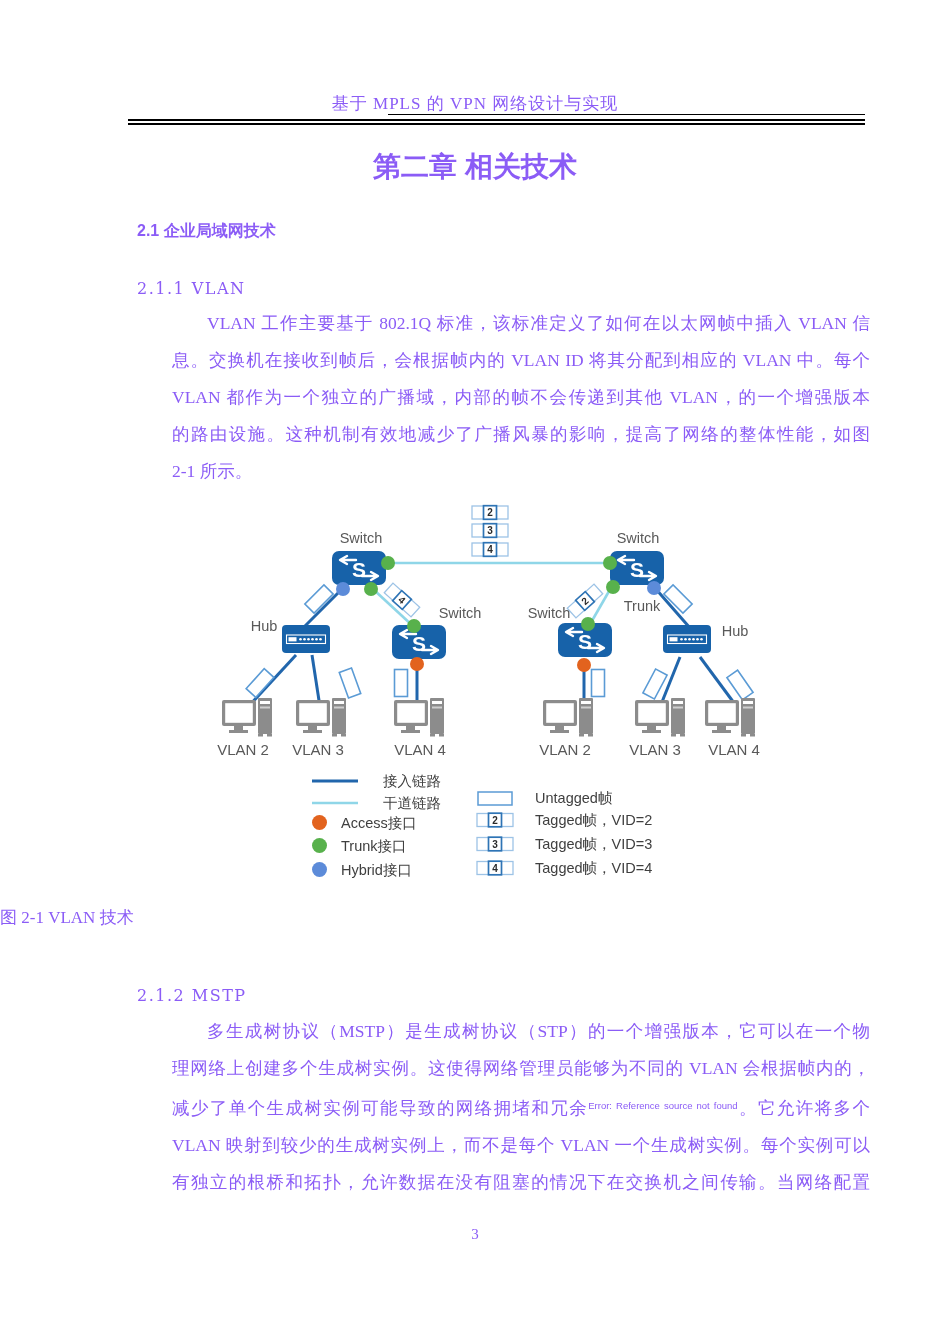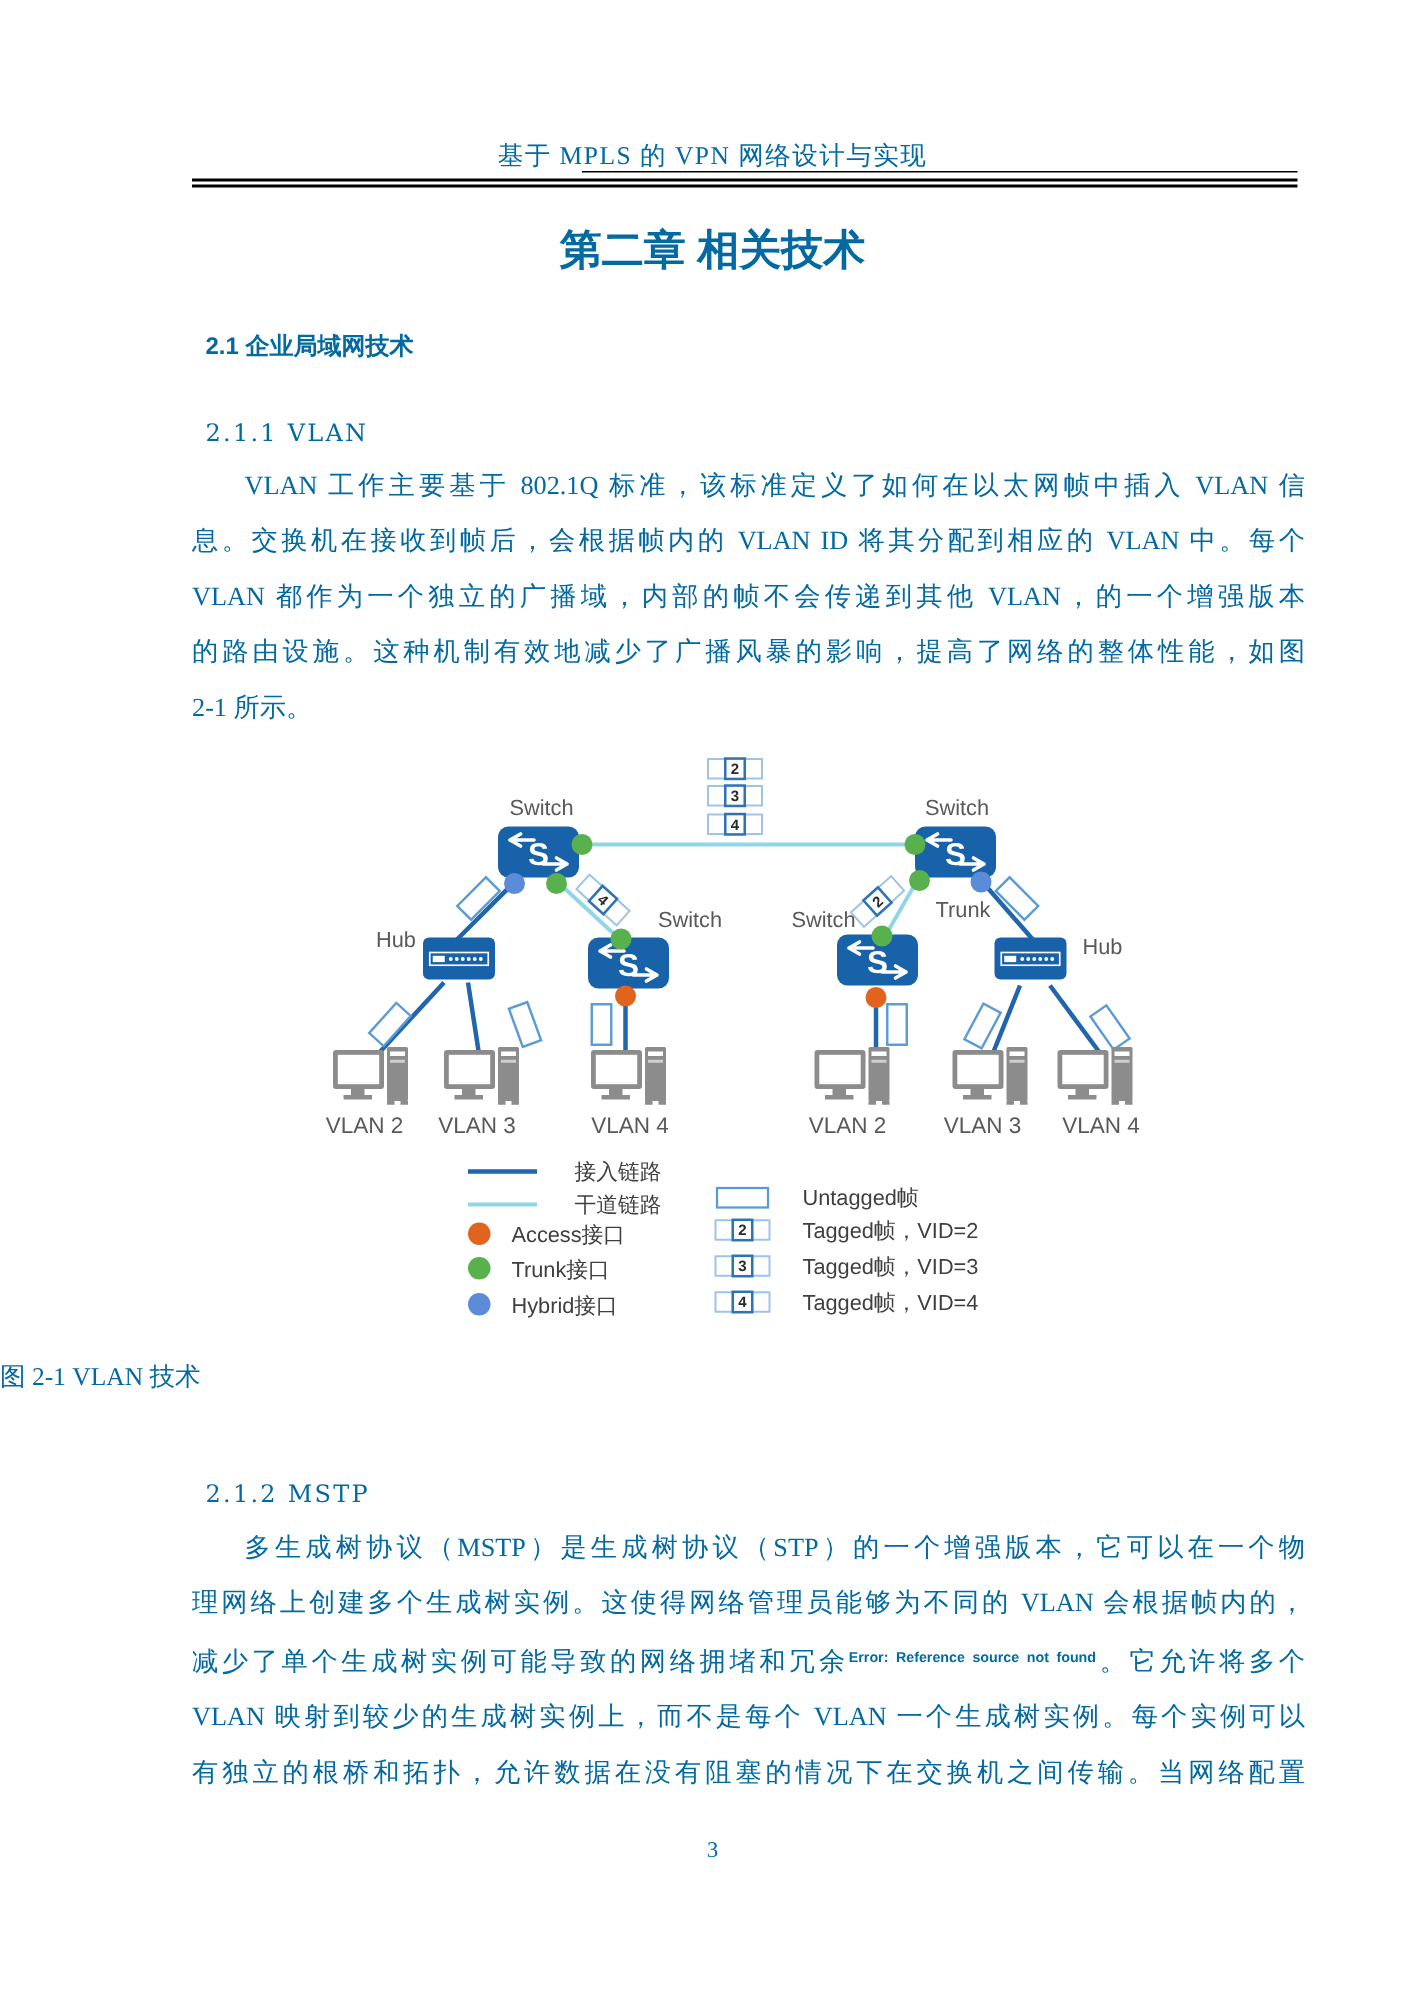--- a/index.html
+++ b/index.html
@@ -1,37 +1,37 @@
 <!DOCTYPE html>
 <html><head>
 <meta charset="utf-8">
 <style>
   html,body{margin:0;padding:0;background:#fff;}
   .page{position:relative;width:950px;height:1344px;background:#ffffff;overflow:hidden;
-        font-family:"Liberation Serif",serif;color:#0369a1;border-radius:29px;}
+        font-family:"Liberation Serif",serif;color:#8b5cf6;border-radius:29px;}
   .abs{position:absolute;}
   .hdr{top:92px;left:0;width:950px;text-align:center;font-size:17px;letter-spacing:1px;}
   .hdr-underline{top:114px;left:388px;width:477px;height:1px;background:#000;}
   .rule1{top:119px;left:128px;width:737px;height:2px;background:#000;}
   .rule2{top:123px;left:128px;width:737px;height:2px;background:#000;}
   .chapter{top:148px;left:0;width:950px;text-align:center;font-size:28px;font-weight:bold;
            font-family:"Liberation Sans",sans-serif;margin:0;}
   .sec{top:221px;left:137px;font-size:16px;font-weight:bold;
        font-family:"Liberation Sans",sans-serif;margin:0;}
   .sub{font-size:16px;font-weight:normal;letter-spacing:1.5px;margin:0;
        font-family:"DejaVu Serif",serif;}
   .sub1{top:279px;left:137px;}
   .sub2{top:986px;left:137px;}
   .para{left:128px;width:742px;font-size:17.5px;}
   .para-vlan{top:305px;}
   .para-mstp{top:1013px;}
-  .pline{line-height:37px;text-align:justify;}
+  .pline{line-height:37px;text-align:justify;margin-left:44px;}
   .jfull{text-align-last:justify;}
   .indent{text-indent:35px;}
-  .ref-error{font-family:"Liberation Sans",sans-serif;font-size:9.5px;font-weight:bold;
+  .ref-error{font-family:"Liberation Sans",sans-serif;font-size:9.5px;font-weight:normal;
              vertical-align:5px;letter-spacing:0;white-space:nowrap;}
   .caption{top:906px;left:0;width:950px;text-align:left;font-size:17px;}
   .pageno{top:1226px;left:0;width:950px;text-align:center;font-size:15px;}
   .figure{top:495px;left:180px;}
   
   .devlbl{font-family:"Liberation Sans",sans-serif;font-size:14.5px;fill:#595959;}
   .vlanlbl{font-family:"Liberation Sans",sans-serif;font-size:15px;fill:#595959;}
   .leglbl{font-family:"Liberation Sans",sans-serif;font-size:14.5px;fill:#3f3f3f;}
   .tagnum{font-family:"Liberation Sans",sans-serif;font-size:10px;font-weight:bold;fill:#2b2b2b;}
   .sglyph{font-family:"Liberation Sans",sans-serif;font-size:21px;font-weight:bold;fill:#fff;}

